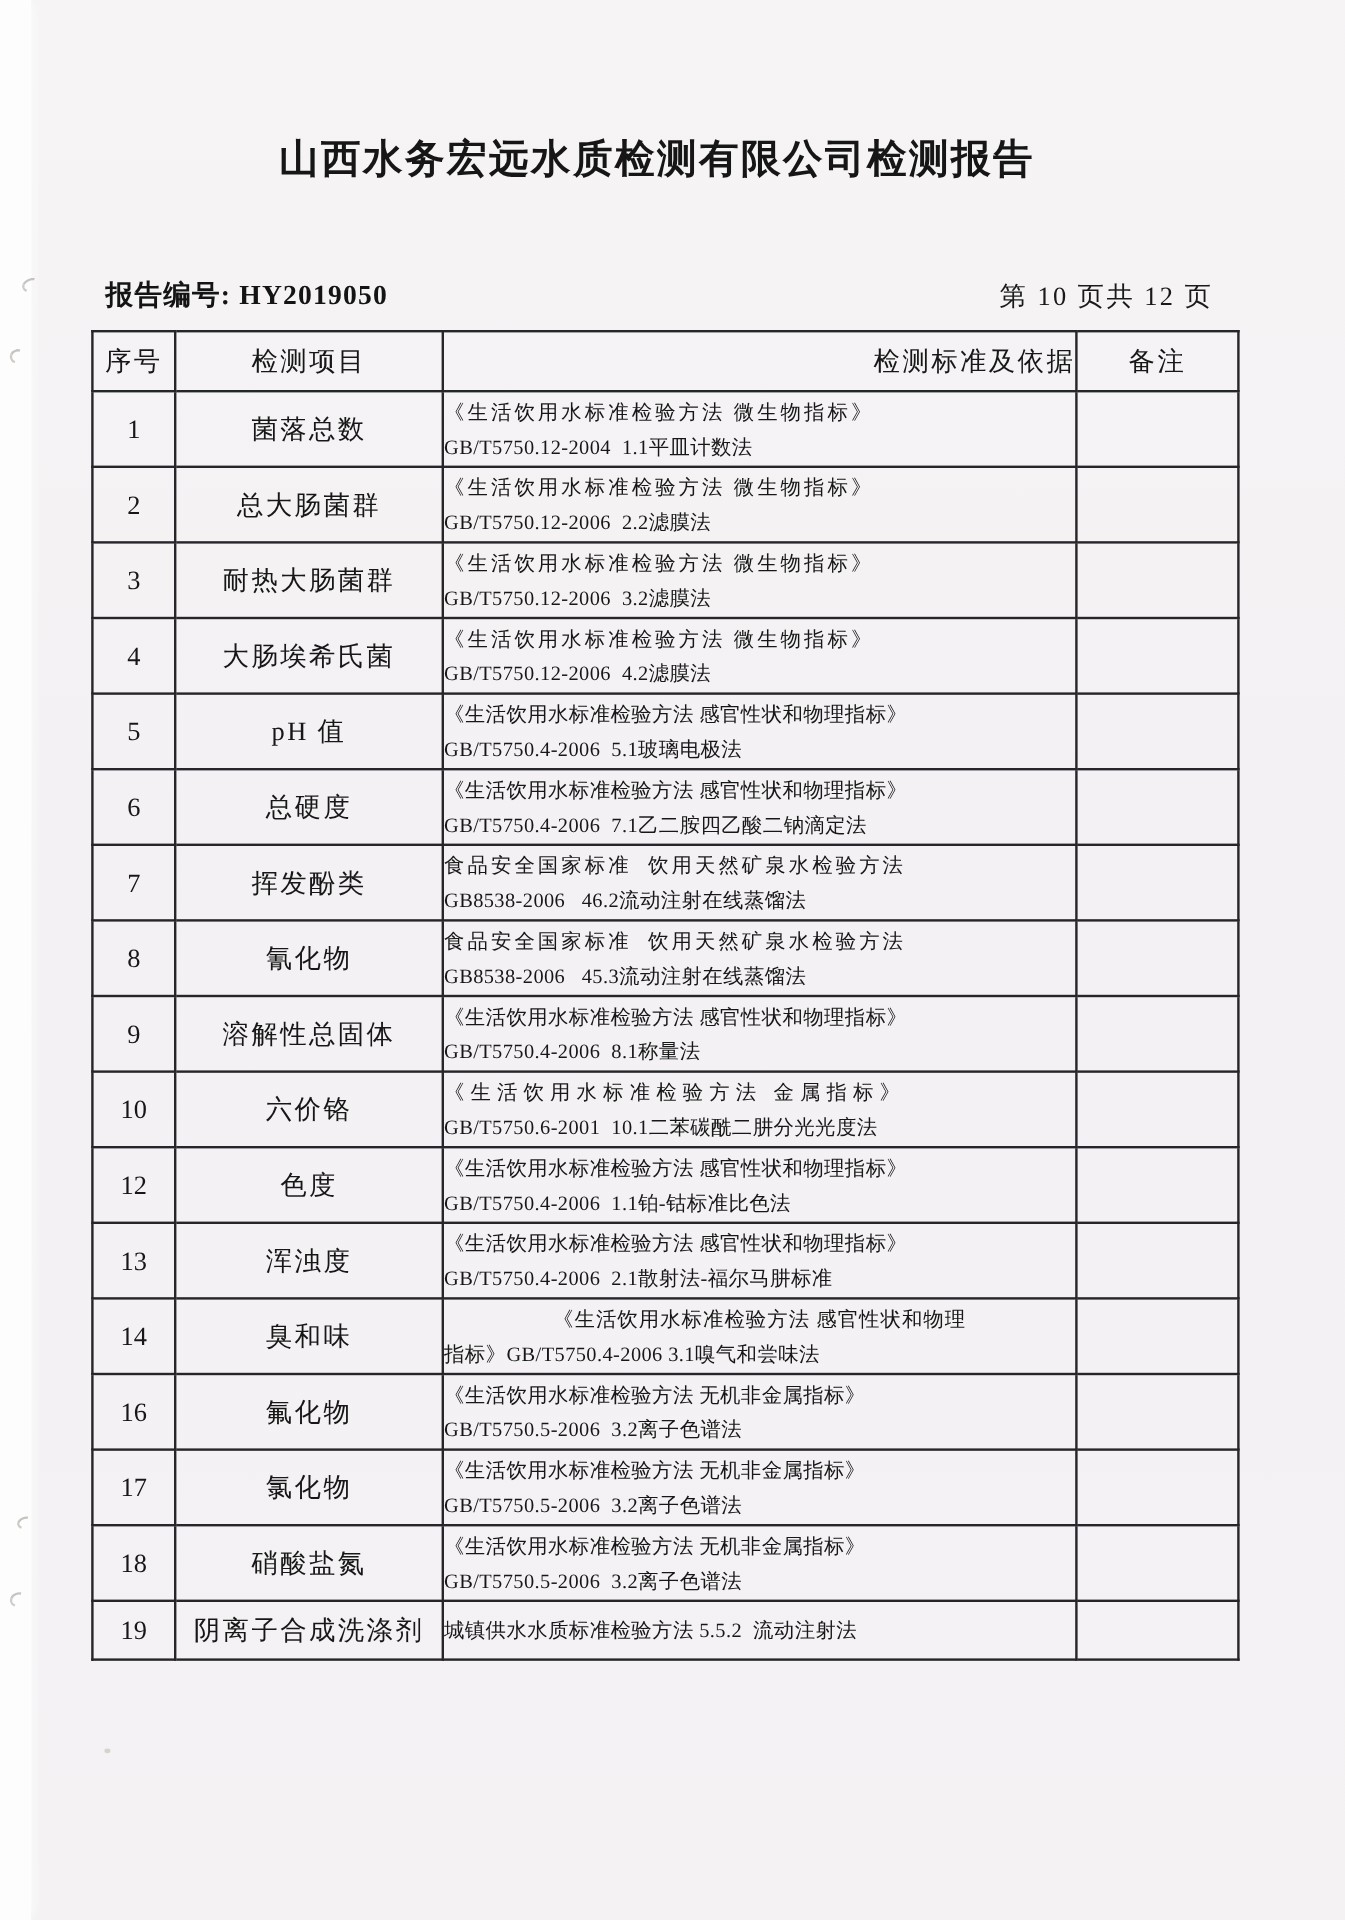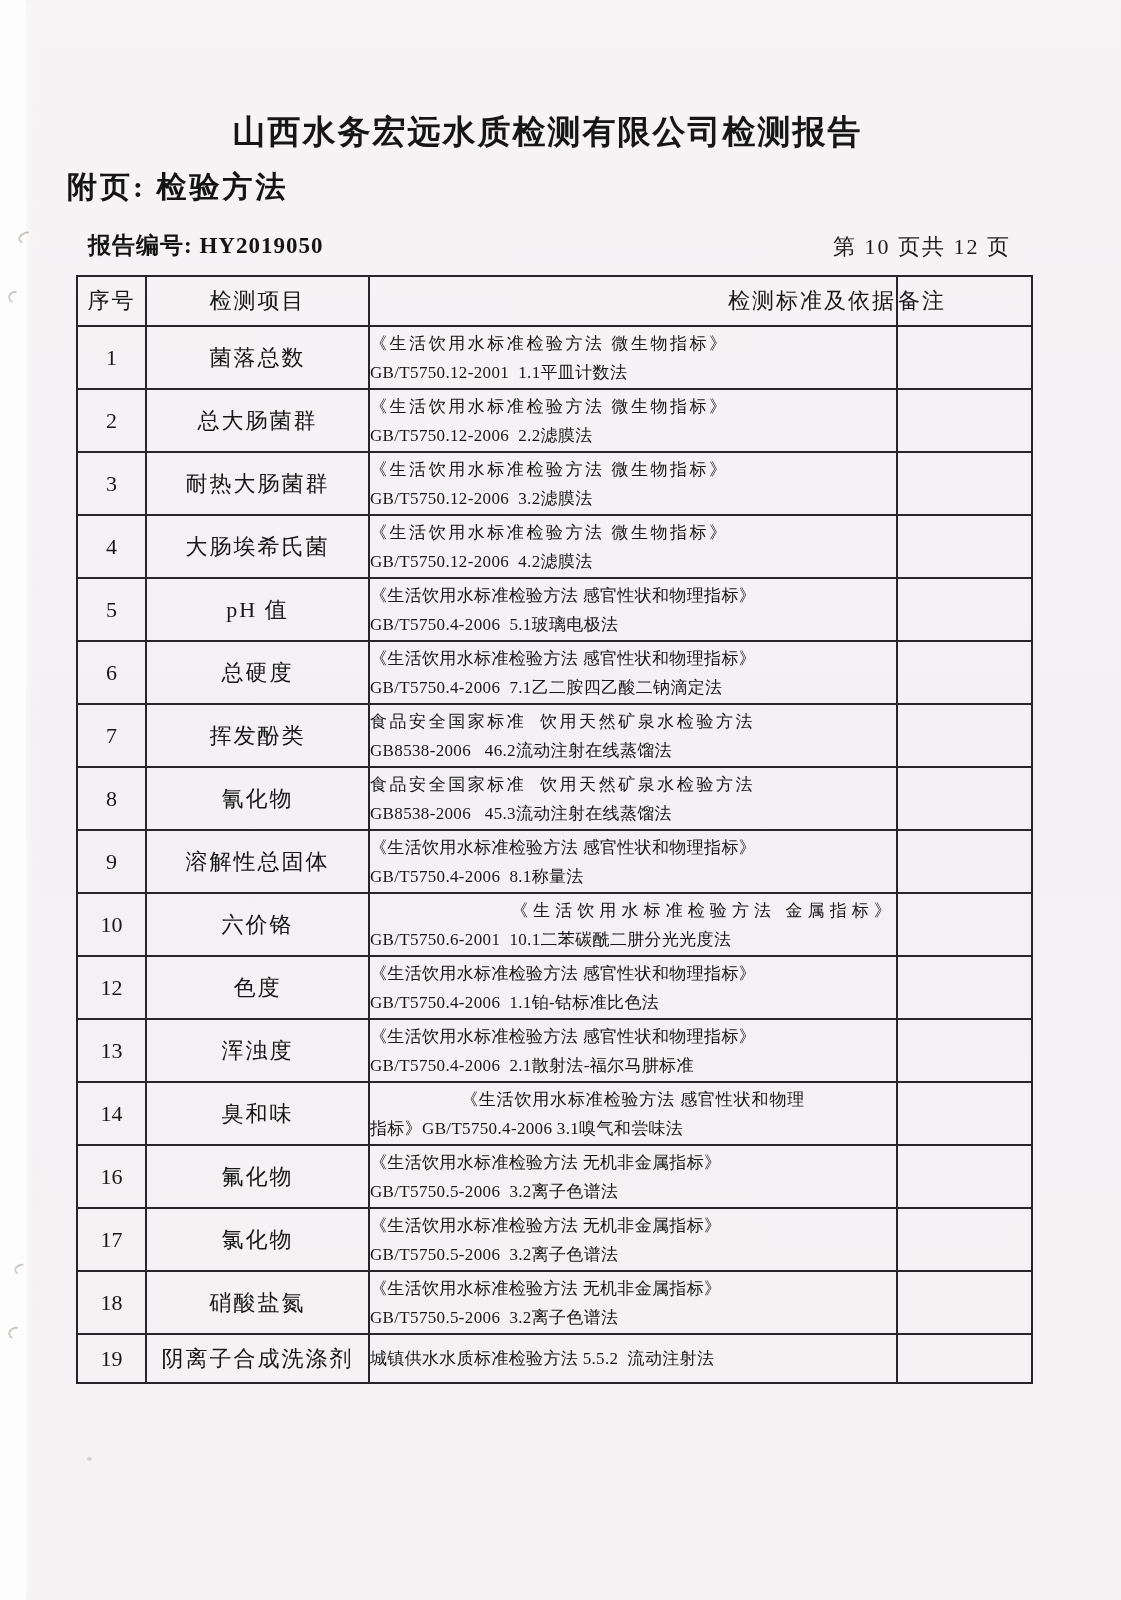--- a/index.html
+++ b/index.html
@@ -59,50 +59,49 @@
   table.methods th,table.methods td{
     border:2px solid #25252a;
     padding:0;vertical-align:middle;
     overflow:hidden;
   }
   table.methods th{
     height:48px;font-weight:400;font-size:22px;letter-spacing:2px;margin-left:23px;
   }
   th.h-no,th.h-item{text-align:center;}
   th.h-method{text-align:right;padding-left:14px;}
-  th.h-remark{text-align:left;vertical-align:bottom;padding-bottom:8px;font-family:Liberation Serif, serif;}
+  th.h-remark{text-align:center;vertical-align:bottom;padding-bottom:8px;font-family:Liberation Serif, serif;}
   td.c-no{height:61px;text-align:center;font-size:22px;}
   tr.row-short td.c-no{height:47px;}
   td.c-item{text-align:center;letter-spacing:2px;font-size:22px;margin-top:46px;}
   td.c-method{padding:1px 6px 2px 10px;}
   .mline{
     white-space:pre-wrap;line-height:29px;font-size:17px;
     letter-spacing:.02em;
   }
   .mline.l-wide{letter-spacing:.15em;}
-  .mline.l-xwide{letter-spacing:.3em;text-align:right;}
+  .mline.l-xwide{letter-spacing:.3em;}
   .mline.l-center{text-align:center;letter-spacing:.05em;}
   td.c-remark{background:transparent;}
 </style>
 </head>
 <body>
 
 <div class="scan-page">
 
   <div class="scanner-edge"></div>
 
   <div class="speck crescent" style="left:18px;top:232px;width:11px;height:7px;"></div>
   <div class="speck crescent" style="left:8px;top:291px;width:9px;height:8px;"></div>
   <div class="speck crescent" style="left:14px;top:1264px;width:9px;height:6px;"></div>
   <div class="speck crescent" style="left:8px;top:1327px;width:10px;height:8px;"></div>
   <div class="speck dot" style="left:87px;top:1457px;width:5px;height:4px;"></div>
 
   <h1 class="report-title">山西水务宏远水质检测有限公司检测报告</h1>
 
-  <div class="attachment-heading">附页: 检验方法</div>
 
   <div class="report-number">报告编号: HY2019050</div>
   <div class="page-indicator">第 10 页共 12 页</div>
 
   <table class="methods">
     <colgroup>
       <col class="w-no">
         <col class="w-item">
         <col class="w-method">
         <col class="w-remark">
@@ -114,21 +113,21 @@
         <th class="h-method">检测标准及依据</th>
         <th class="h-remark">备注</th>
       </tr>
     </thead>
     <tbody>
         <tr>
           <td class="c-no">1</td>
           <td class="c-item">菌落总数</td>
           <td class="c-method">
             <div class="mline l-wide">《生活饮用水标准检验方法 微生物指标》</div>
-            <div class="mline">GB/T5750.12-2001  1.1平皿计数法</div>
+            <div class="mline">GB/T5750.12-2004  1.1平皿计数法</div>
           </td>
           <td class="c-remark"></td>
         </tr>
         <tr>
           <td class="c-no">2</td>
           <td class="c-item">总大肠菌群</td>
           <td class="c-method">
             <div class="mline l-wide">《生活饮用水标准检验方法 微生物指标》</div>
             <div class="mline">GB/T5750.12-2006  2.2滤膜法</div>
           </td>

